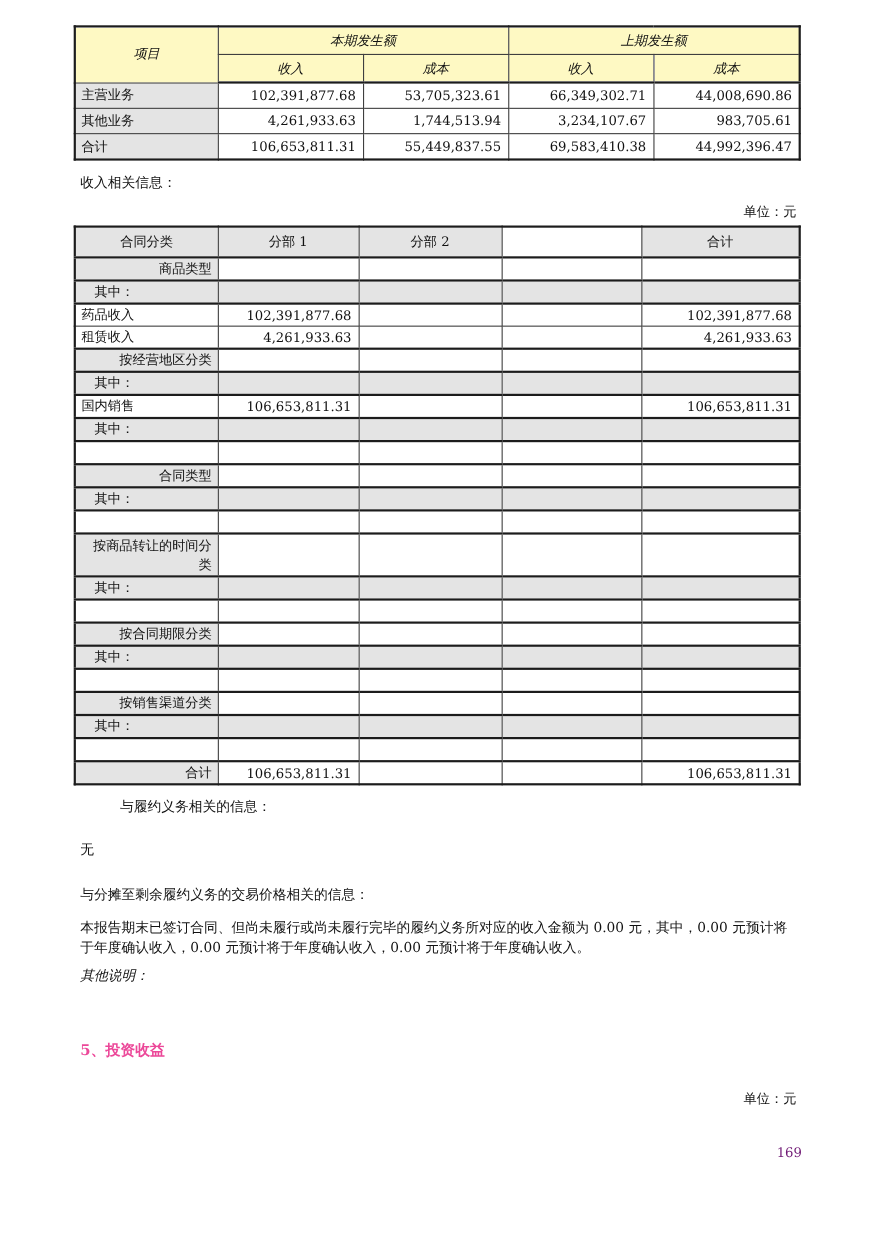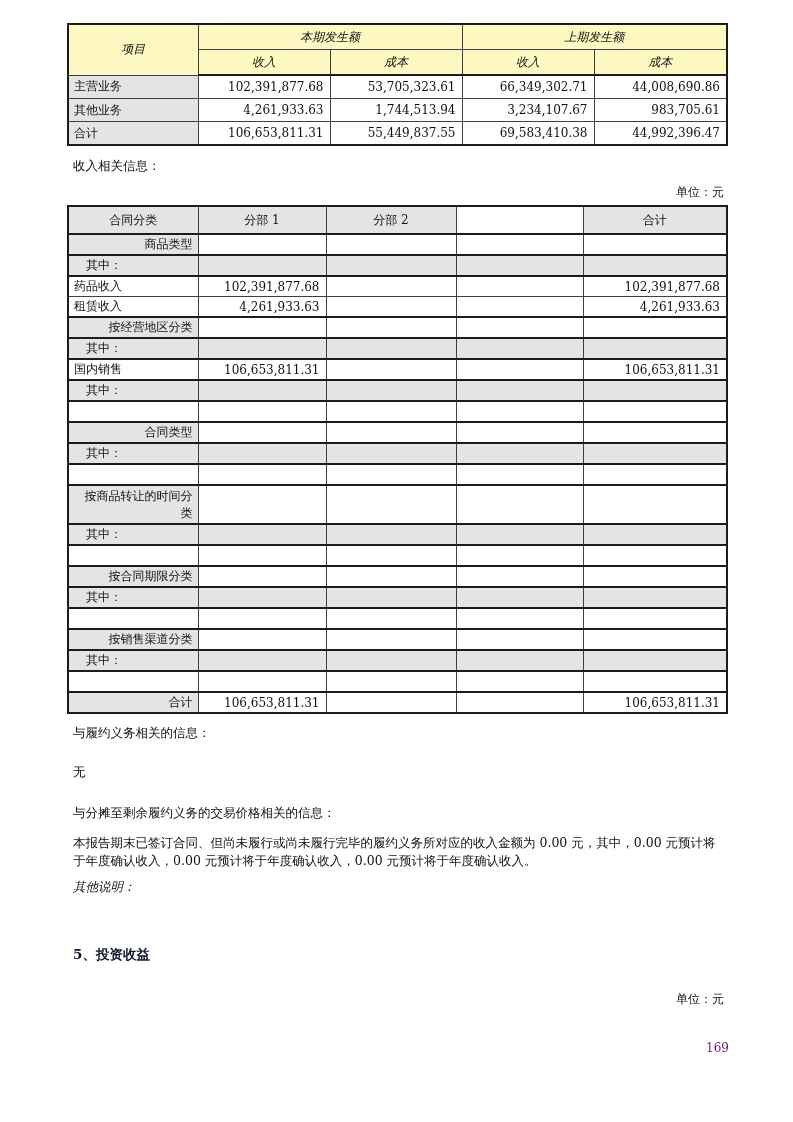--- a/index.html
+++ b/index.html
@@ -43,29 +43,29 @@
   .t2 td.lbl { text-align:left; padding:0 5px; }
   .t2 td.num { text-align:right; }
   .t2 tr.sec td.lbl, .t2 tr.tot td.lbl { background:#e4e4e4;text-align:right; }
   .t2 tr.sub td { background:#e4e4e4; }
   .t2 tr.sub td.lbl { padding-left:17px; }
   .t2 tr.sec td, .t2 tr.sub td, .t2 tr.tot td { border-top:2px solid #1c1c1c; }
   .t2 tr.sub td { border-bottom:2px solid #1c1c1c; }
   .t2 tr.tall td { height:37px; }
 
   
-  .mt-obl { margin-top:11px; }
+  .mt-obl { margin-top:11px;margin-left:36px; }
   .mt-none { margin-top:22px; }
   .mt-alloc { margin-top:24px; }
   .mt-repara { margin-top:12px; line-height:1.45; }
   .mt-other { margin-top:9px;font-style:italic; }
 
   .section-heading {
     margin:50px 0 0 0; padding-left:6px;
-    font-size:13.5px; font-weight:bold; color:#0f172a;
+    font-size:13.5px; font-weight:bold; color:#ec4899;
   }
   .mt-unit2 { margin-top:27px; }
 
   .page-number {
     position:absolute; top:1041px; right:64px;
     font-size:12px; color:#701a75;
   }
 </style>
 </head>
 <body>

